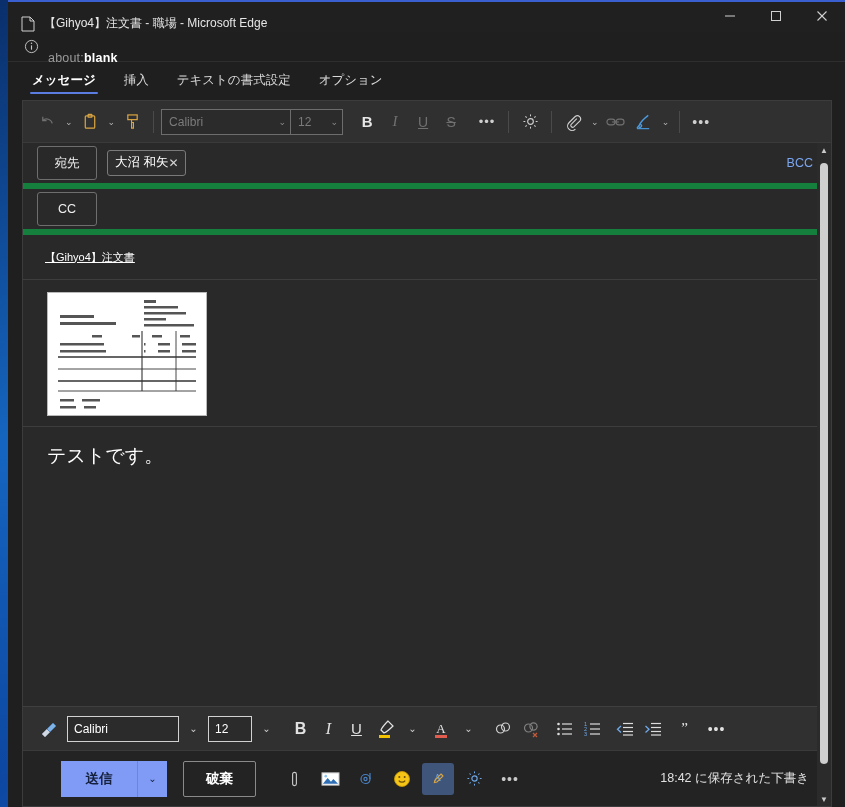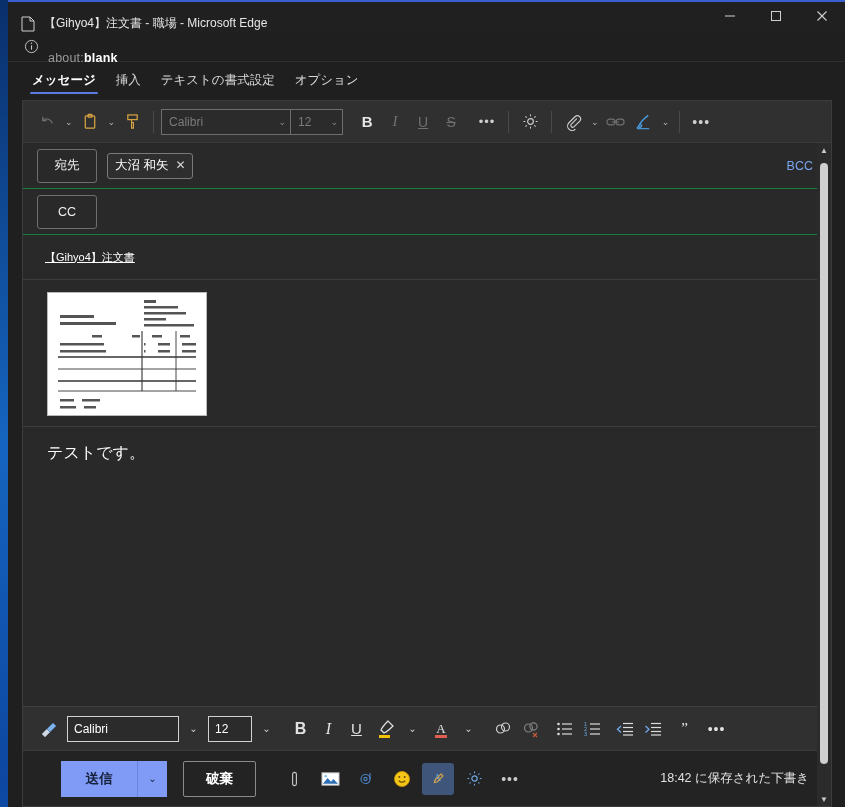--- a/index.html
+++ b/index.html
@@ -54,21 +54,21 @@
   .addr-ico { width: 22px; display:flex; align-items:center; justify-content:center; }
   .addr-text { font-size: 12.5px; margin-left: 6px; letter-spacing: .2px; margin-top: 23px; }
   .addr-scheme { color: #9a9a9a; }
   .addr-host { color: #ffffff; font-weight: bold; }
 
   
   #ribbontabs {
     height: 34px; flex: none;
     background: #1f1f1f;
     display: flex; align-items: flex-end;
-    padding-left: 14px; 
+    padding-left: 14px; gap: 8px;
   }
   .rtab {
     position: relative;
     padding: 0 10px 7px 10px;
     color: #d8d8d8; font-size: 12.5px;
     white-space: nowrap;
   }
   .rtab.active { color: #ffffff; font-weight: bold; }
   .rtab.active::after {
     content:""; position:absolute; left:8px; right:8px; bottom:2px;
@@ -116,36 +116,36 @@
   .fontbox .fb-caret { margin-left: auto; font-size: 9px; color: #8a8a8a; }
   .tb-overflow-caret {
     position: absolute; right: 2px; bottom: -4px;
     color: #b0b0b0; font-size: 10px;
   }
 
   
   .rowline {
     display: flex; align-items: center;
     min-height: 46px; padding: 0 10px 0 14px;
-    border-bottom: 1px solid #15803d;
+    border-bottom: 6px solid #15803d;
     background: #292929;
   }
   .fieldbtn {
     width: 60px; height: 34px; flex: none;
     border: 1px solid #6e6e6e; border-radius: 3px;
     color: #f0f0f0; font-size: 12.5px;
     display: flex; align-items: center; justify-content: center;
     background: transparent;
   }
   .recip-area { flex: 1; display: flex; align-items: center; gap: 6px; padding-left: 10px; }
   .chip {
     border: 1px solid #7a7a7a; border-radius: 3px;
     padding: 3px 6px 4px 7px;
     color: #ffffff; font-size: 12.5px;
-    display: flex; align-items: center; gap: 7px;
+    display: flex; align-items: center; 
     background: #2e2e2e;
   }
   .chip .x { color: #d7d7d7; font-size: 12px; }
   .bcc-link { color: #7aa6f0; font-size: 12.5px; padding: 4px 8px; }
 
   
   #subjectrow {
     min-height: 45px; display: flex; align-items: center;
     padding-left: 22px;
     border-bottom: 1px solid #3d3d3d;
@@ -164,21 +164,21 @@
     background: #fdfdfd; border: 1px solid #b9b9b9;
     position: relative; overflow: hidden;
   }
   .thumb svg { display: block; }
 
   
   #bodyarea {
     flex: 1; min-height: 0;
     background: #292929;
     padding: 16px 0 0 24px;
-    color: #ffffff; font-size: 16px;
+    color: #ffffff; font-size: 19px;
     overflow: hidden;
   }
 
   
   #fmtbar {
     height: 44px; flex: none;
     background: #303030;
     border-top: 1px solid #3f3f3f;
     display: flex; align-items: center;
     padding-left: 12px; gap: 1px;

